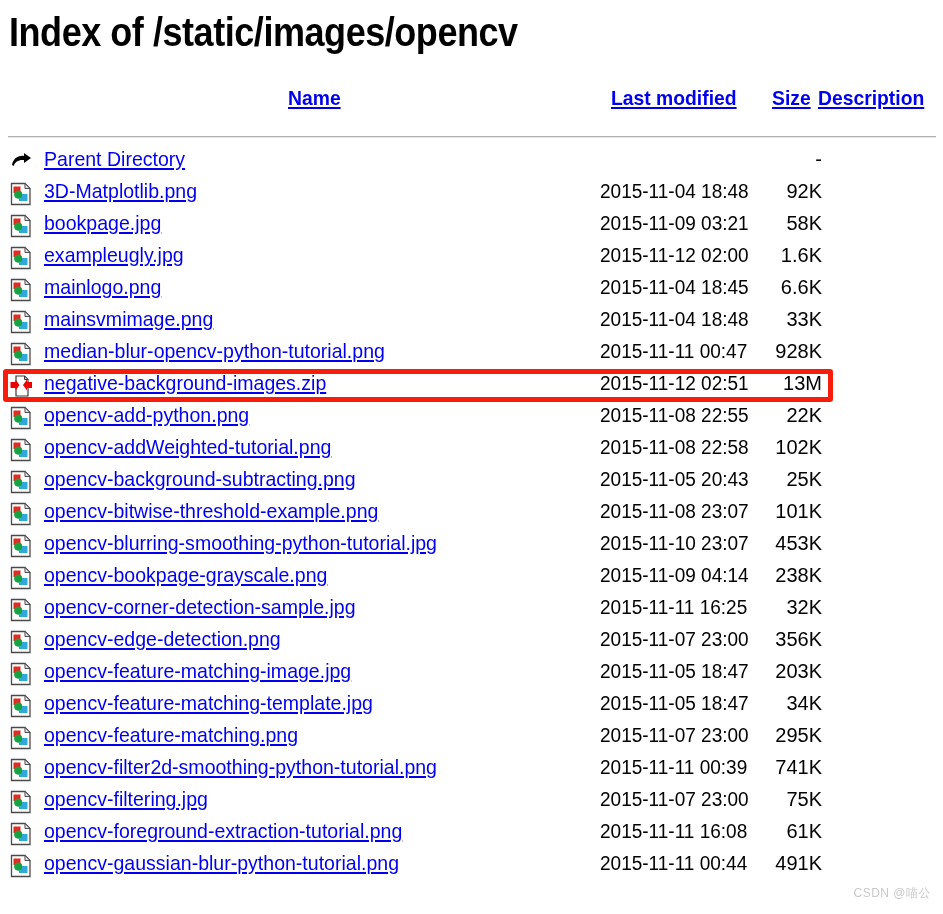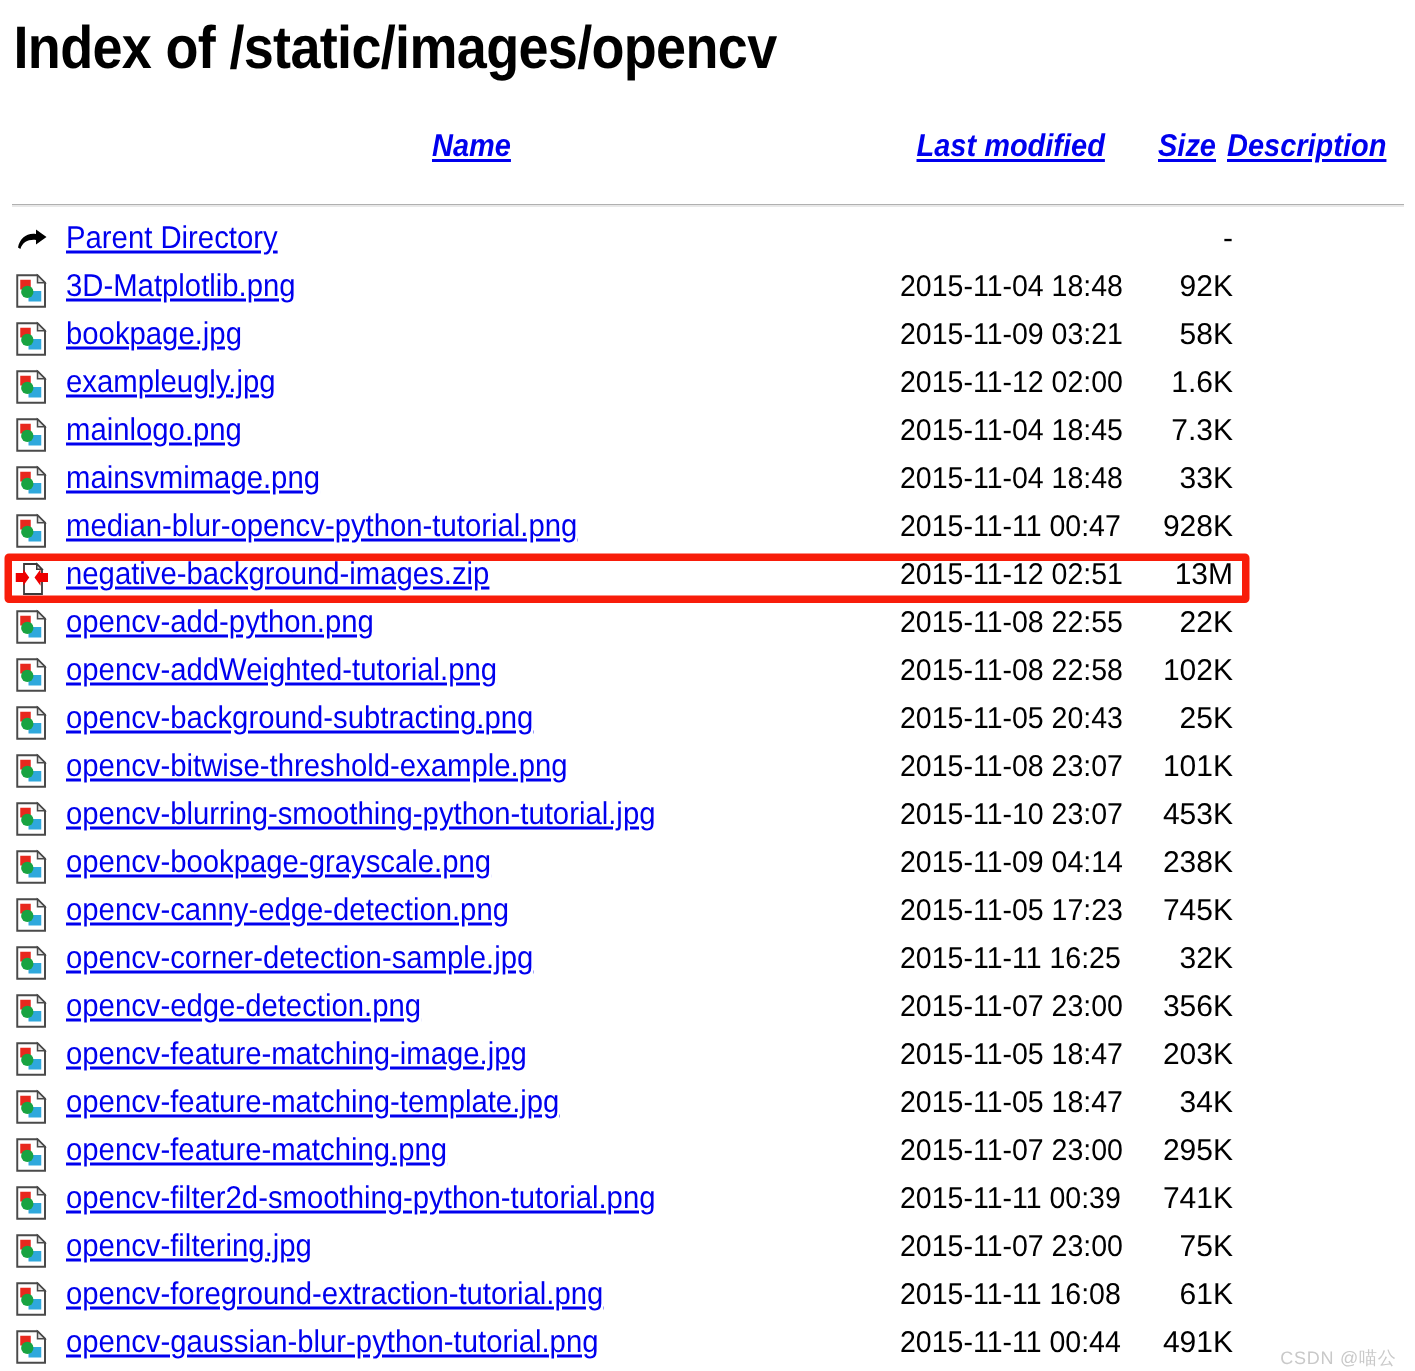--- a/index.html
+++ b/index.html
@@ -35,21 +35,20 @@
   #listing {
     position: absolute;
     left: 0;
     top: 86px;
     width: 943px;
   }
 
   .head-row {
     position: relative;
     height: 34px;
-    font-style: italic;
   }
   .col-head {
     position: absolute;
     font-size: 21px;
     font-weight: bold;
     color: #0000EE;
     text-decoration: underline;
     white-space: nowrap;
     transform: scaleX(0.92);
     transform-origin: left top;
@@ -136,21 +135,21 @@
     border: 5px solid #F81D0A;
     border-radius: 3px;
     box-sizing: border-box;
     pointer-events: none;
   }
 
   
   #watermark {
     position: absolute;
     right: 12px;
-    bottom: 0;
+    bottom: 12px;
     font-size: 12px;
     color: #c9c9c9;
     letter-spacing: 0.5px;
     white-space: nowrap;
   }
 </style>
 </head>
 <body>
 
 <div id="page-title">Index of /static/images/opencv</div>
@@ -213,21 +212,21 @@
       <div class="row">
         <span class="icon"><svg viewBox="0 0 24 24" width="24" height="24">
             <path d="M2.5 1.5 L16 1.5 L21 6.5 L21 22.5 L2.5 22.5 Z" fill="#ffffff" stroke="#4a4a4a" stroke-width="1.3"></path>
             <path d="M16 1.5 L16 6.5 L21 6.5 Z" fill="#e2e2e2" stroke="#4a4a4a" stroke-width="1"></path>
             <rect x="4.5" y="4.5" width="7" height="6.5" fill="#E8281E"></rect>
             <rect x="10" y="12" width="8.5" height="7" fill="#2FA8DC"></rect>
             <circle cx="9.2" cy="12.6" r="4.1" fill="#18A342"></circle>
           </svg></span>
         <a class="fname">mainlogo.png</a>
         <span class="fdate">2015-11-04 18:45</span>
-        <span class="fsize">7.3K</span>
+        <span class="fsize">6.6K</span>
       </div>
       <div class="row">
         <span class="icon"><svg viewBox="0 0 24 24" width="24" height="24">
             <path d="M2.5 1.5 L16 1.5 L21 6.5 L21 22.5 L2.5 22.5 Z" fill="#ffffff" stroke="#4a4a4a" stroke-width="1.3"></path>
             <path d="M16 1.5 L16 6.5 L21 6.5 Z" fill="#e2e2e2" stroke="#4a4a4a" stroke-width="1"></path>
             <rect x="4.5" y="4.5" width="7" height="6.5" fill="#E8281E"></rect>
             <rect x="10" y="12" width="8.5" height="7" fill="#2FA8DC"></rect>
             <circle cx="9.2" cy="12.6" r="4.1" fill="#18A342"></circle>
           </svg></span>
         <a class="fname">mainsvmimage.png</a>
@@ -330,32 +329,20 @@
         <span class="fsize">238K</span>
       </div>
       <div class="row">
         <span class="icon"><svg viewBox="0 0 24 24" width="24" height="24">
             <path d="M2.5 1.5 L16 1.5 L21 6.5 L21 22.5 L2.5 22.5 Z" fill="#ffffff" stroke="#4a4a4a" stroke-width="1.3"></path>
             <path d="M16 1.5 L16 6.5 L21 6.5 Z" fill="#e2e2e2" stroke="#4a4a4a" stroke-width="1"></path>
             <rect x="4.5" y="4.5" width="7" height="6.5" fill="#E8281E"></rect>
             <rect x="10" y="12" width="8.5" height="7" fill="#2FA8DC"></rect>
             <circle cx="9.2" cy="12.6" r="4.1" fill="#18A342"></circle>
           </svg></span>
-        <a class="fname">opencv-canny-edge-detection.png</a>
-        <span class="fdate">2015-11-05 17:23</span>
-        <span class="fsize">745K</span>
-      </div>
-      <div class="row">
-        <span class="icon"><svg viewBox="0 0 24 24" width="24" height="24">
-            <path d="M2.5 1.5 L16 1.5 L21 6.5 L21 22.5 L2.5 22.5 Z" fill="#ffffff" stroke="#4a4a4a" stroke-width="1.3"></path>
-            <path d="M16 1.5 L16 6.5 L21 6.5 Z" fill="#e2e2e2" stroke="#4a4a4a" stroke-width="1"></path>
-            <rect x="4.5" y="4.5" width="7" height="6.5" fill="#E8281E"></rect>
-            <rect x="10" y="12" width="8.5" height="7" fill="#2FA8DC"></rect>
-            <circle cx="9.2" cy="12.6" r="4.1" fill="#18A342"></circle>
-          </svg></span>
         <a class="fname">opencv-corner-detection-sample.jpg</a>
         <span class="fdate">2015-11-11 16:25</span>
         <span class="fsize">32K</span>
       </div>
       <div class="row">
         <span class="icon"><svg viewBox="0 0 24 24" width="24" height="24">
             <path d="M2.5 1.5 L16 1.5 L21 6.5 L21 22.5 L2.5 22.5 Z" fill="#ffffff" stroke="#4a4a4a" stroke-width="1.3"></path>
             <path d="M16 1.5 L16 6.5 L21 6.5 Z" fill="#e2e2e2" stroke="#4a4a4a" stroke-width="1"></path>
             <rect x="4.5" y="4.5" width="7" height="6.5" fill="#E8281E"></rect>
             <rect x="10" y="12" width="8.5" height="7" fill="#2FA8DC"></rect>

